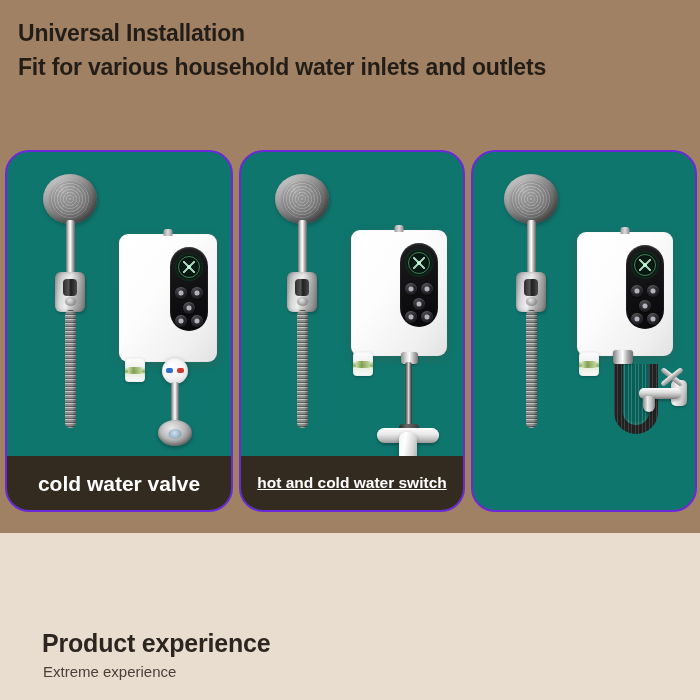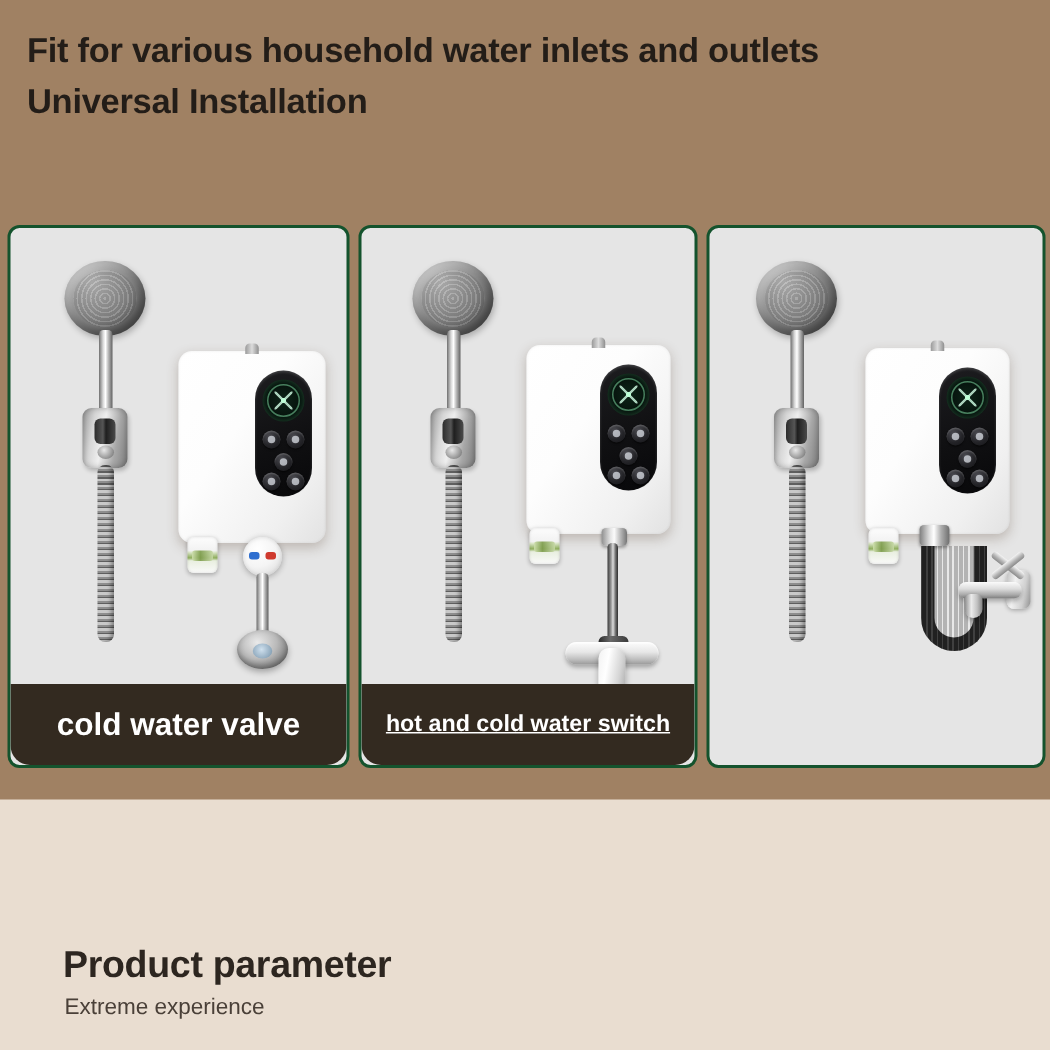--- a/index.html
+++ b/index.html
@@ -32,23 +32,23 @@
   
   .card-row {
     position: absolute;
     left: 5px; top: 150px;
     width: 690px; height: 362px;
     display: flex;
     gap: 6px;
   }
   .card {
     position: relative;
-    background: #e5e5e5;
-    border: 2px solid #14532d;
-    border-radius: 8px;
+    background: #0f766e;
+    border: 2px solid #6d28d9;
+    border-radius: 24px;
     overflow: hidden;
     flex: 0 0 auto;
   }
   .card.c1 { width: 228px; }
   .card.c2 { width: 226px; }
   .card.c3 { width: 226px; }
 
   .scene {
     position: absolute;
     left: 0; top: 0; right: 0;
@@ -369,22 +369,22 @@
   }
   .faucet-cross::before { transform: translate(-50%,-50%) rotate(38deg); }
   .faucet-cross::after  { transform: translate(-50%,-50%) rotate(-38deg); }
 </style>
 </head>
 <body>
 
 <div id="page">
 
   <div class="headline">
+    <div class="line">Universal Installation</div>
     <div class="line">Fit for various household water inlets and outlets</div>
-    <div class="line">Universal Installation</div>
   </div>
 
   <div class="card-row">
 
     <div class="card c1">
       <div class="scene">
 
         <div class="shower">
           <div class="sh-head" style="left:36px; top:22px;"></div>
           <div class="sh-stem" style="left:59px; top:68px; height:62px;"></div>
@@ -479,17 +479,17 @@
         <div class="faucet-wall" style="left:198px; top:228px;"></div>
         <div class="faucet-arm" style="left:166px; top:236px;"></div>
         <div class="faucet-spout" style="left:170px; top:244px;"></div>
         <div class="faucet-cross" style="left:186px; top:212px;"></div>
       </div>
     </div>
 
   </div>
 
   <div class="lower">
-    <div class="ptitle">Product parameter</div>
+    <div class="ptitle">Product experience</div>
     <div class="psub">Extreme experience</div>
   </div>
 
 </div>
 
 </body></html>

